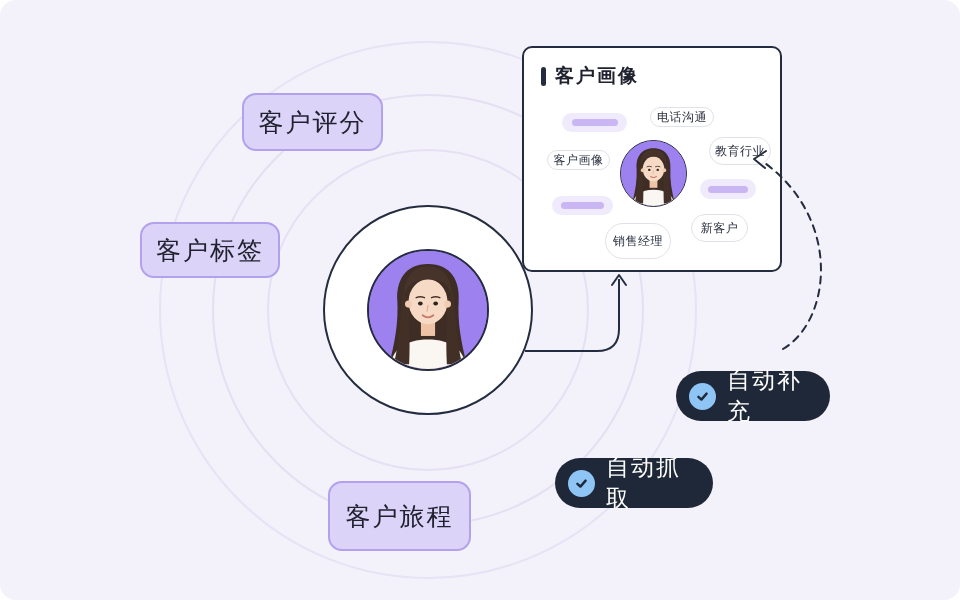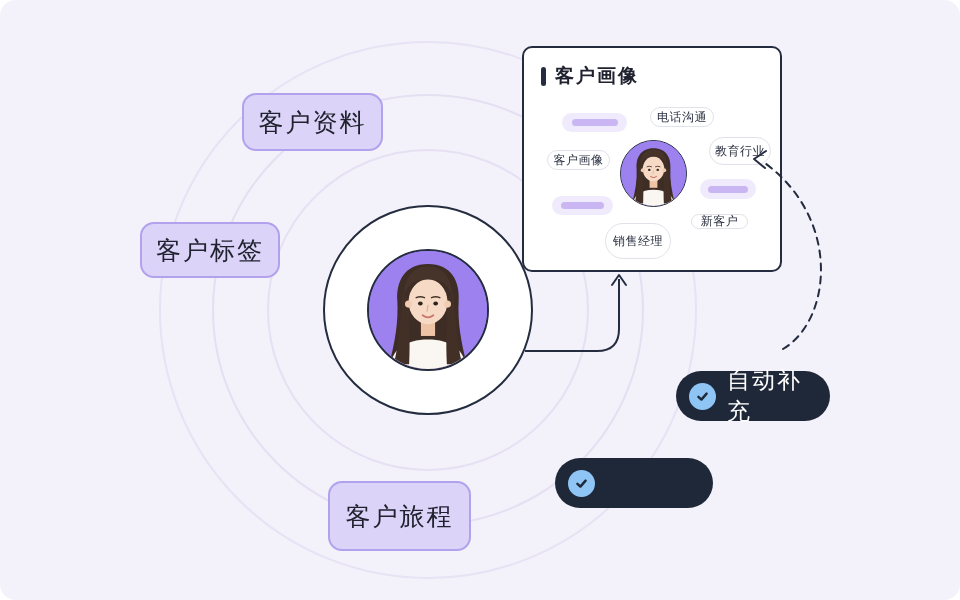--- a/index.html
+++ b/index.html
@@ -30,21 +30,21 @@
     border:2px solid #242D3F;border-radius:10px;box-sizing:border-box;margin-left:32px;}
   .card-title-row{position:absolute;left:17px;top:15px;display:flex;align-items:center;gap:9px;}
   .title-bar{width:5px;height:19px;background:#242D3F;border-radius:3px;}
   .card-title{font-size:19px;font-weight:bold;color:#20222F;letter-spacing:2px;}
   .tag{position:absolute;background:#ffffff;border:1px solid #E1E1EA;border-radius:999px;
     display:flex;align-items:center;justify-content:center;color:#2A3040;
     font-size:12px;box-sizing:border-box;letter-spacing:0.5px;}
   .tag-phone{left:126px;top:59px;width:64px;height:20px;}
   .tag-edu{left:185px;top:89px;width:62px;height:28px;}
   .tag-portrait{left:23px;top:102px;width:63px;height:20px;}
-  .tag-new{left:167px;top:166px;width:57px;height:15px;text-align:right;}
+  .tag-new{left:167px;top:166px;width:57px;height:28px;text-align:right;}
   .tag-sales{left:81px;top:175px;width:66px;height:36px;}
   .ph{position:absolute;background:#F0EBFC;border-radius:10px;
     display:flex;align-items:center;justify-content:center;}
   .ph-bar{background:#C9B6F3;border-radius:4px;width:46px;height:7px;}
   .ph-1{left:38px;top:65px;width:65px;height:19px;}
   .ph-2{left:176px;top:131px;width:56px;height:20px;}
   .ph-2 .ph-bar{width:40px;}
   .ph-3{left:28px;top:148px;width:61px;height:19px;}
   .ph-3 .ph-bar{width:43px;}
   .card-avatar{position:absolute;left:96px;top:92px;width:67px;height:67px;
@@ -100,21 +100,21 @@
 
 <div class="panel">
 
   <svg class="layer" viewBox="0 0 960 600">
     <circle cx="428" cy="310" r="160" fill="none" stroke="#E6E0F3" stroke-width="2"></circle>
     <circle cx="428" cy="310" r="215" fill="none" stroke="#E5DFF2" stroke-width="2"></circle>
     <circle cx="428" cy="310" r="268" fill="none" stroke="#E7E2F4" stroke-width="2"></circle>
   </svg>
 
   <div class="chip chip-1">
-    <span>客户资料</span>
+    <span>客户评分</span>
   </div>
   <div class="chip chip-2">
     <span>客户标签</span>
   </div>
   <div class="chip chip-4">
     <span>客户旅程</span>
   </div>
 
   <div class="center-circle">
     <div class="main-avatar">
@@ -159,20 +159,21 @@
       <span>销售经理</span>
     </div>
   </div>
 
   <div class="badge badge-capture">
     <span class="check-circle">
       <svg width="15" height="15" viewBox="0 0 15 15">
           <path d="M3.4 7.8 L6.4 10.6 L11.6 4.6" stroke="#1F2838" stroke-width="2.4" fill="none" stroke-linecap="round" stroke-linejoin="round"></path>
         </svg>
     </span>
+    <span>自动抓取</span>
   </div>
   <div class="badge badge-fill">
     <span class="check-circle">
       <svg width="15" height="15" viewBox="0 0 15 15">
           <path d="M3.4 7.8 L6.4 10.6 L11.6 4.6" stroke="#1F2838" stroke-width="2.4" fill="none" stroke-linecap="round" stroke-linejoin="round"></path>
         </svg>
     </span>
     <span>自动补充</span>
   </div>
 

